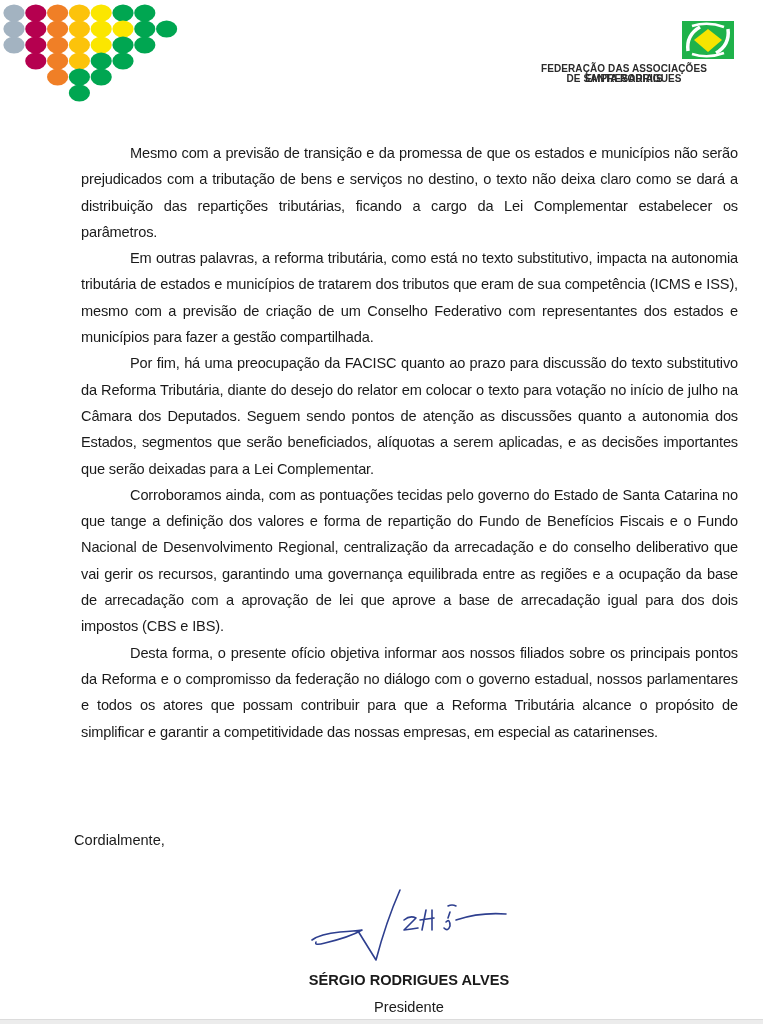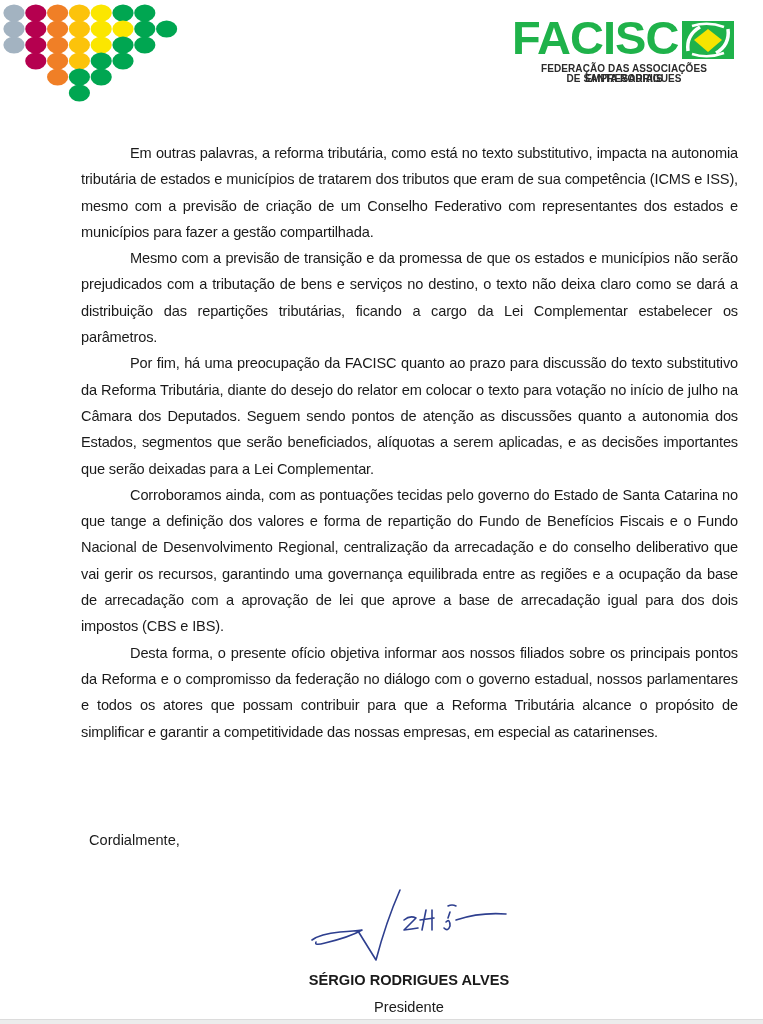--- a/index.html
+++ b/index.html
@@ -25,21 +25,21 @@
     .logo-sub.l2 { top: 56px; }
 
     .body-text {
       position: absolute; left: 81px; top: 140px; width: 657px;
       font-size: 14.6px; line-height: 26.3px; text-align: justify;
       letter-spacing: -0.15px; color: #1a1a1a;
     }
     .body-text p { margin: 0; text-indent: 49px; }
     .body-text b { font-weight: normal; }
 
-    .closing { position: absolute; left: 89px; top: 832px; font-size: 14.6px; }
+    .closing { position: absolute; left: 74px; top: 832px; font-size: 14.6px; }
     .signature { position: absolute; left: 300px; top: 882px; width: 220px; height: 80px; }
     .signer-name {
       position: absolute; left: 0; width: 818px; top: 972px; text-align: center;
       font-weight: bold; font-size: 14.6px; color: #1a1a1a;
     }
     .signer-role {
       position: absolute; left: 0; width: 818px; top: 999px; text-align: center;
       font-size: 14.6px;
     }
     .page-edge {
@@ -78,36 +78,35 @@
     <ellipse cx="79.4" cy="61" rx="10.6" ry="8.6" fill="#fcc30b"></ellipse>
     <ellipse cx="101.2" cy="61" rx="10.6" ry="8.6" fill="#00a651"></ellipse>
     <ellipse cx="123" cy="61" rx="10.6" ry="8.6" fill="#00a651"></ellipse>
     <ellipse cx="57.6" cy="77" rx="10.6" ry="8.6" fill="#f07f26"></ellipse>
     <ellipse cx="79.4" cy="77" rx="10.6" ry="8.6" fill="#00a651"></ellipse>
     <ellipse cx="101.2" cy="77" rx="10.6" ry="8.6" fill="#00a651"></ellipse>
     <ellipse cx="79.4" cy="93" rx="10.6" ry="8.6" fill="#00a651"></ellipse>
   </svg>
 
 <div class="logo">
-  <div class="logo-word" style="color: rgb(31, 178, 74);">FACISC</div>
   <svg class="logo-mark" viewBox="0 0 52 38">
     <rect id="em-bg" x="0" y="0" width="52" height="38" fill="#1fb24a"></rect>
     <path d="M6 30 Q4 14 18 6" stroke="#fff" stroke-width="3.5" fill="none"></path>
     <path d="M46 8 Q48 24 34 32" stroke="#fff" stroke-width="3.5" fill="none"></path>
     <path d="M10 5 Q26 0 42 6" stroke="#fff" stroke-width="2.5" fill="none"></path>
     <path d="M10 33 Q26 38 42 32" stroke="#fff" stroke-width="2.5" fill="none"></path>
     <path id="em-diamond" d="M26 8 L40 19 L26 31 L12 19 Z" fill="#f7e400"></path>
   </svg>
   <div class="logo-sub l1">FEDERAÇÃO DAS ASSOCIAÇÕES EMPRESARIAIS</div>
   <div class="logo-sub l2">DE SANTA RODRIGUES</div>
 </div>
 
 <div class="body-text">
+  <p><span>Mesmo com a previsão de transição e da promessa de que os estados e municípios não serão prejudicados com a tributação de bens e serviços no destino, o texto não deixa claro como se dará a distribuição das repartições tributárias, ficando a cargo da Lei Complementar estabelecer os parâmetros.</span></p>
   <p><span>Em outras palavras, a reforma tributária, como está no texto substitutivo, impacta na autonomia tributária de estados e municípios de tratarem dos tributos que eram de sua competência (ICMS e ISS), mesmo com a previsão de criação de um Conselho Federativo com representantes dos estados e municípios para fazer a gestão compartilhada.</span></p>
-  <p><span>Mesmo com a previsão de transição e da promessa de que os estados e municípios não serão prejudicados com a tributação de bens e serviços no destino, o texto não deixa claro como se dará a distribuição das repartições tributárias, ficando a cargo da Lei Complementar estabelecer os parâmetros.</span></p>
   <p><span>Por fim, há uma preocupação da FACISC quanto ao prazo para discussão do texto substitutivo da Reforma Tributária, diante do desejo do relator em colocar o texto para votação no início de julho na Câmara dos Deputados. Seguem sendo </span><b>pontos de atenção</b><span> as discussões quanto a autonomia dos Estados, segmentos que serão beneficiados, alíquotas a serem aplicadas, e as decisões importantes que serão deixadas para a Lei Complementar.</span></p>
   <p><span>Corroboramos ainda, com as pontuações tecidas pelo governo do Estado de Santa Catarina no que tange a definição dos valores e forma de repartição do Fundo de Benefícios Fiscais e o Fundo Nacional de Desenvolvimento Regional, centralização da arrecadação e do conselho deliberativo que vai gerir os recursos, garantindo uma governança equilibrada entre as regiões e a ocupação da base de arrecadação com a aprovação de lei que aprove a base de arrecadação igual para dos dois impostos (CBS e IBS).</span></p>
   <p><span>Desta forma, o presente ofício objetiva informar aos nossos filiados sobre os principais pontos da Reforma e o compromisso da federação no diálogo com o governo estadual, nossos parlamentares e todos os atores que possam contribuir para que a Reforma Tributária alcance o propósito de simplificar e garantir a competitividade das nossas empresas, em especial as catarinenses.</span></p>
 </div>
 
 <div class="closing">Cordialmente,</div>
 
 <svg class="signature" viewBox="0 0 220 80">
   <g fill="none" stroke="#2e3f8f" stroke-width="1.6" stroke-linecap="round" stroke-linejoin="round" id="sig-strokes">
     <path d="M12 58 Q20 52 40 50 Q55 49 62 48 Q50 55 25 61 Q14 64 16 60"></path>

